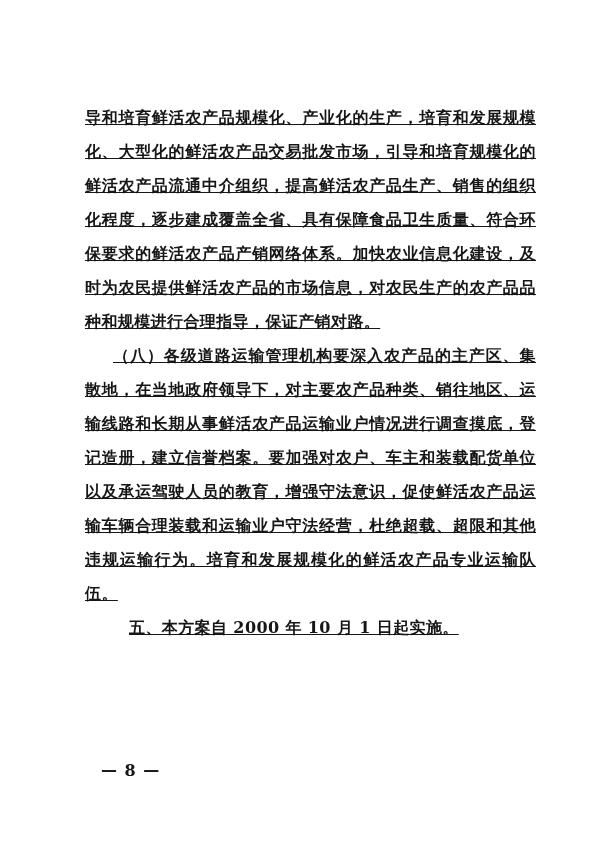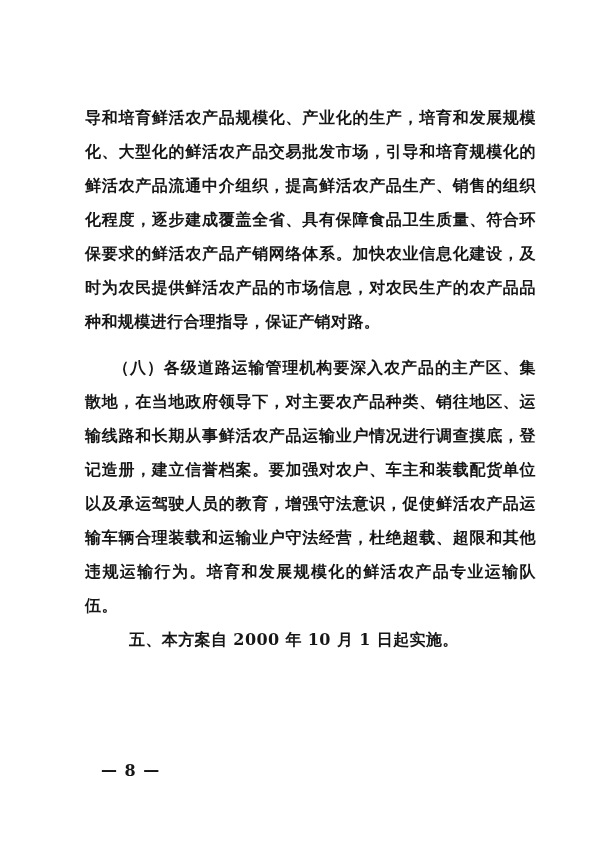--- a/index.html
+++ b/index.html
@@ -24,24 +24,24 @@
   .para {
     margin: 0;
     font-size: 16px;
     line-height: 34px;
     font-weight: bold;
     color: #161616;
     text-align: justify;
     text-justify: inter-character;
     letter-spacing: 0.4px;
     word-break: break-all;
+    text-decoration: underline;
   }
   .para.indent-small {
     text-indent: 1.75em;
-    margin-top: 12px;
   }
   .para.indent-large {
     text-indent: 2.75em;
   }
   .page-number {
     position: absolute;
     left: 101px;
     top: 761px;
     font-size: 16px;
     font-weight: bold;

